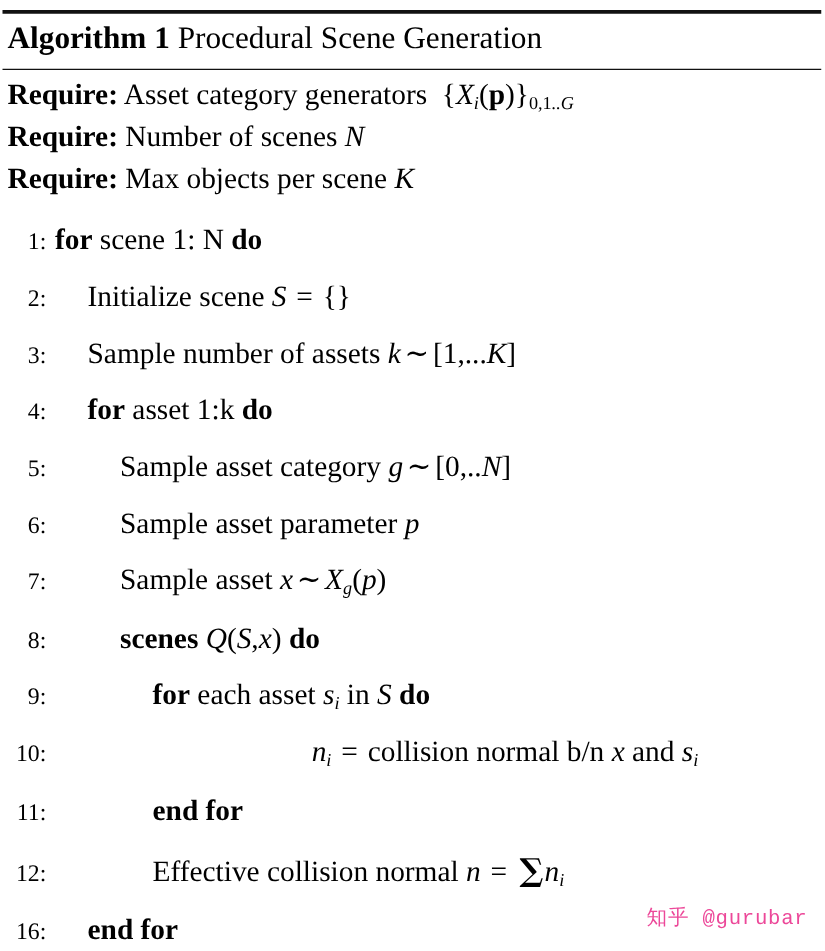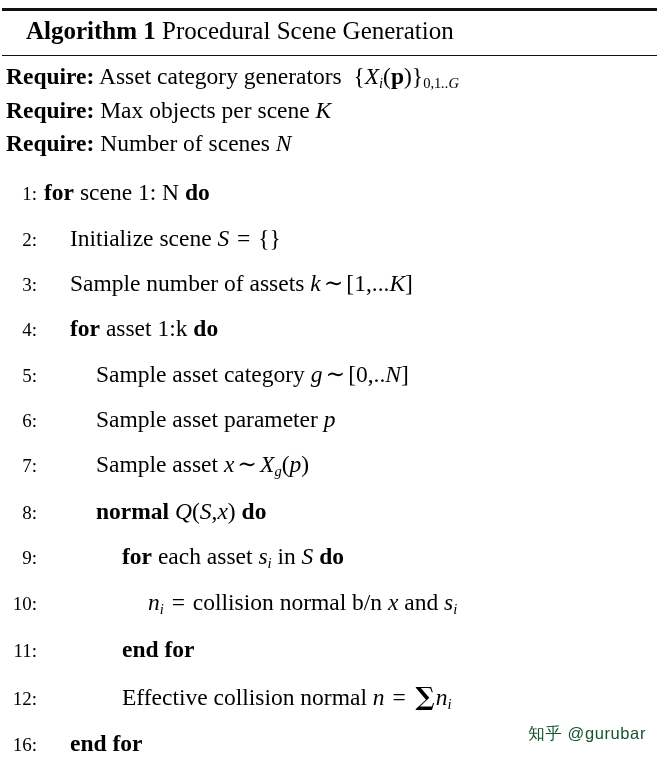--- a/index.html
+++ b/index.html
@@ -34,21 +34,20 @@
     border-top: 1.6px solid #111;
     width: 655px;
     margin: 3px 0 0 2px;
   }
 
   .alg-title {
     font-size: 25px;
     line-height: 1.28;
     padding: 4px 0 5px 6px;
     white-space: nowrap;
-    margin-left: 20px;
   }
   .alg-title .kw { font-weight: bold; }
 
   .req-list {
     padding: 5px 0 2px 6px;
   }
   .req-line {
     font-size: 23.5px;
     line-height: 1.355;
     white-space: nowrap;
@@ -75,21 +74,21 @@
     padding-right: 7px;
     box-sizing: border-box;
   }
   .step-body { flex: 1 1 auto; margin-top: 13px; }
 
   
   .ind-0 { padding-left: 0px; }
   .ind-1 { padding-left: 26px; }
   .ind-2 { padding-left: 52px; }
   .ind-3 { padding-left: 78px; }
-  .ind-4 { padding-left: 104px; }
+  .ind-4 { padding-left: 104px; text-align: center; }
 
   .kw { font-weight: bold; }
   .mi { font-style: italic; font-family: "Liberation Serif", "DejaVu Serif", serif; }
   .mup { font-style: normal; }
   .mbf { font-weight: bold; font-style: normal; }
   .sub {
     font-size: 0.62em;
     font-style: italic;
     vertical-align: -0.28em;
     letter-spacing: 0;
@@ -106,22 +105,22 @@
     font-size: 1.08em;
     font-family: "DejaVu Serif", serif;
     padding: 0 1px 0 2px;
   }
 
   .watermark {
     position: absolute;
     right: 14px;
     bottom: 24px;
     font-size: 16.5px;
-    color: #14532d;
-    font-family: Liberation Sans, sans-serif;
+    color: #ec4899;
+    font-family: Liberation Mono, monospace;
     letter-spacing: 0.6px;
     user-select: none;
   }
 </style>
 </head>
 <body>
 
 <div class="algorithm-box">
 
   <div class="rule-top"></div>
@@ -136,30 +135,30 @@
   <div class="req-list">
 
     <div class="req-line">
       <span class="kw">Require:</span>
       <span>Asset category generators</span>
       <span class="math">&nbsp;<span class="mup">{</span><span class="mi">X</span><span class="sub">i</span><span class="mup">(</span><span class="mbf">p</span><span class="mup">)}</span><span class="sub-up">0,1</span><span class="sub">..G</span></span>
     </div>
 
     <div class="req-line">
       <span class="kw">Require:</span>
+      <span>Number of scenes</span>
+      <span class="mi">N</span>
+    </div>
+
+    <div class="req-line">
+      <span class="kw">Require:</span>
       <span>Max objects per scene</span>
       <span class="mi">K</span>
     </div>
 
-    <div class="req-line">
-      <span class="kw">Require:</span>
-      <span>Number of scenes</span>
-      <span class="mi">N</span>
-    </div>
-
 
   </div>
 
   <div class="steps">
 
     <div class="step">
       <span class="step-num">1:</span>
       <span class="step-body ind-0"><span class="kw">for</span> scene 1: N <span class="kw">do</span></span>
     </div>
 
@@ -188,21 +187,21 @@
       <span class="step-body ind-2">Sample asset parameter <span class="mi">p</span></span>
     </div>
 
     <div class="step">
       <span class="step-num">7:</span>
       <span class="step-body ind-2">Sample asset <span class="mi">x</span><span class="tilde">∼</span><span class="mi">X</span><span class="sub">g</span><span class="mup">(</span><span class="mi">p</span><span class="mup">)</span></span>
     </div>
 
     <div class="step">
       <span class="step-num">8:</span>
-      <span class="step-body ind-2"><span class="kw">normal</span> <span class="mi">Q</span><span class="mup">(</span><span class="mi">S</span><span class="mup">,</span><span class="mi">x</span><span class="mup">)</span> <span class="kw">do</span></span>
+      <span class="step-body ind-2"><span class="kw">scenes</span> <span class="mi">Q</span><span class="mup">(</span><span class="mi">S</span><span class="mup">,</span><span class="mi">x</span><span class="mup">)</span> <span class="kw">do</span></span>
     </div>
 
     <div class="step">
       <span class="step-num">9:</span>
       <span class="step-body ind-3"><span class="kw">for</span> each asset <span class="mi">s</span><span class="sub">i</span> in <span class="mi">S</span> <span class="kw">do</span></span>
     </div>
 
     <div class="step">
       <span class="step-num">10:</span>
       <span class="step-body ind-4"><span class="mi">n</span><span class="sub">i</span> <span class="op">=</span> collision normal b/n <span class="mi">x</span> and <span class="mi">s</span><span class="sub">i</span></span>

